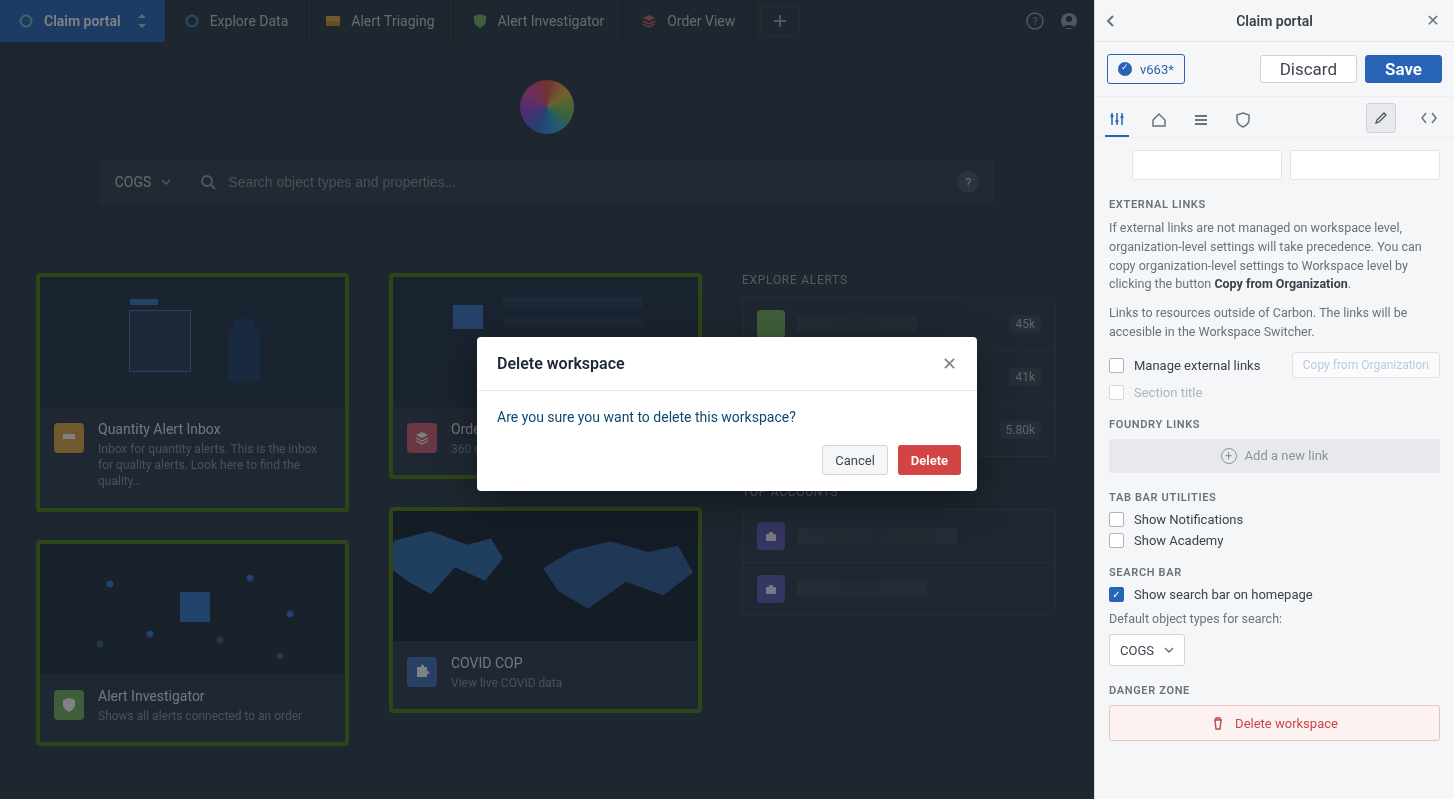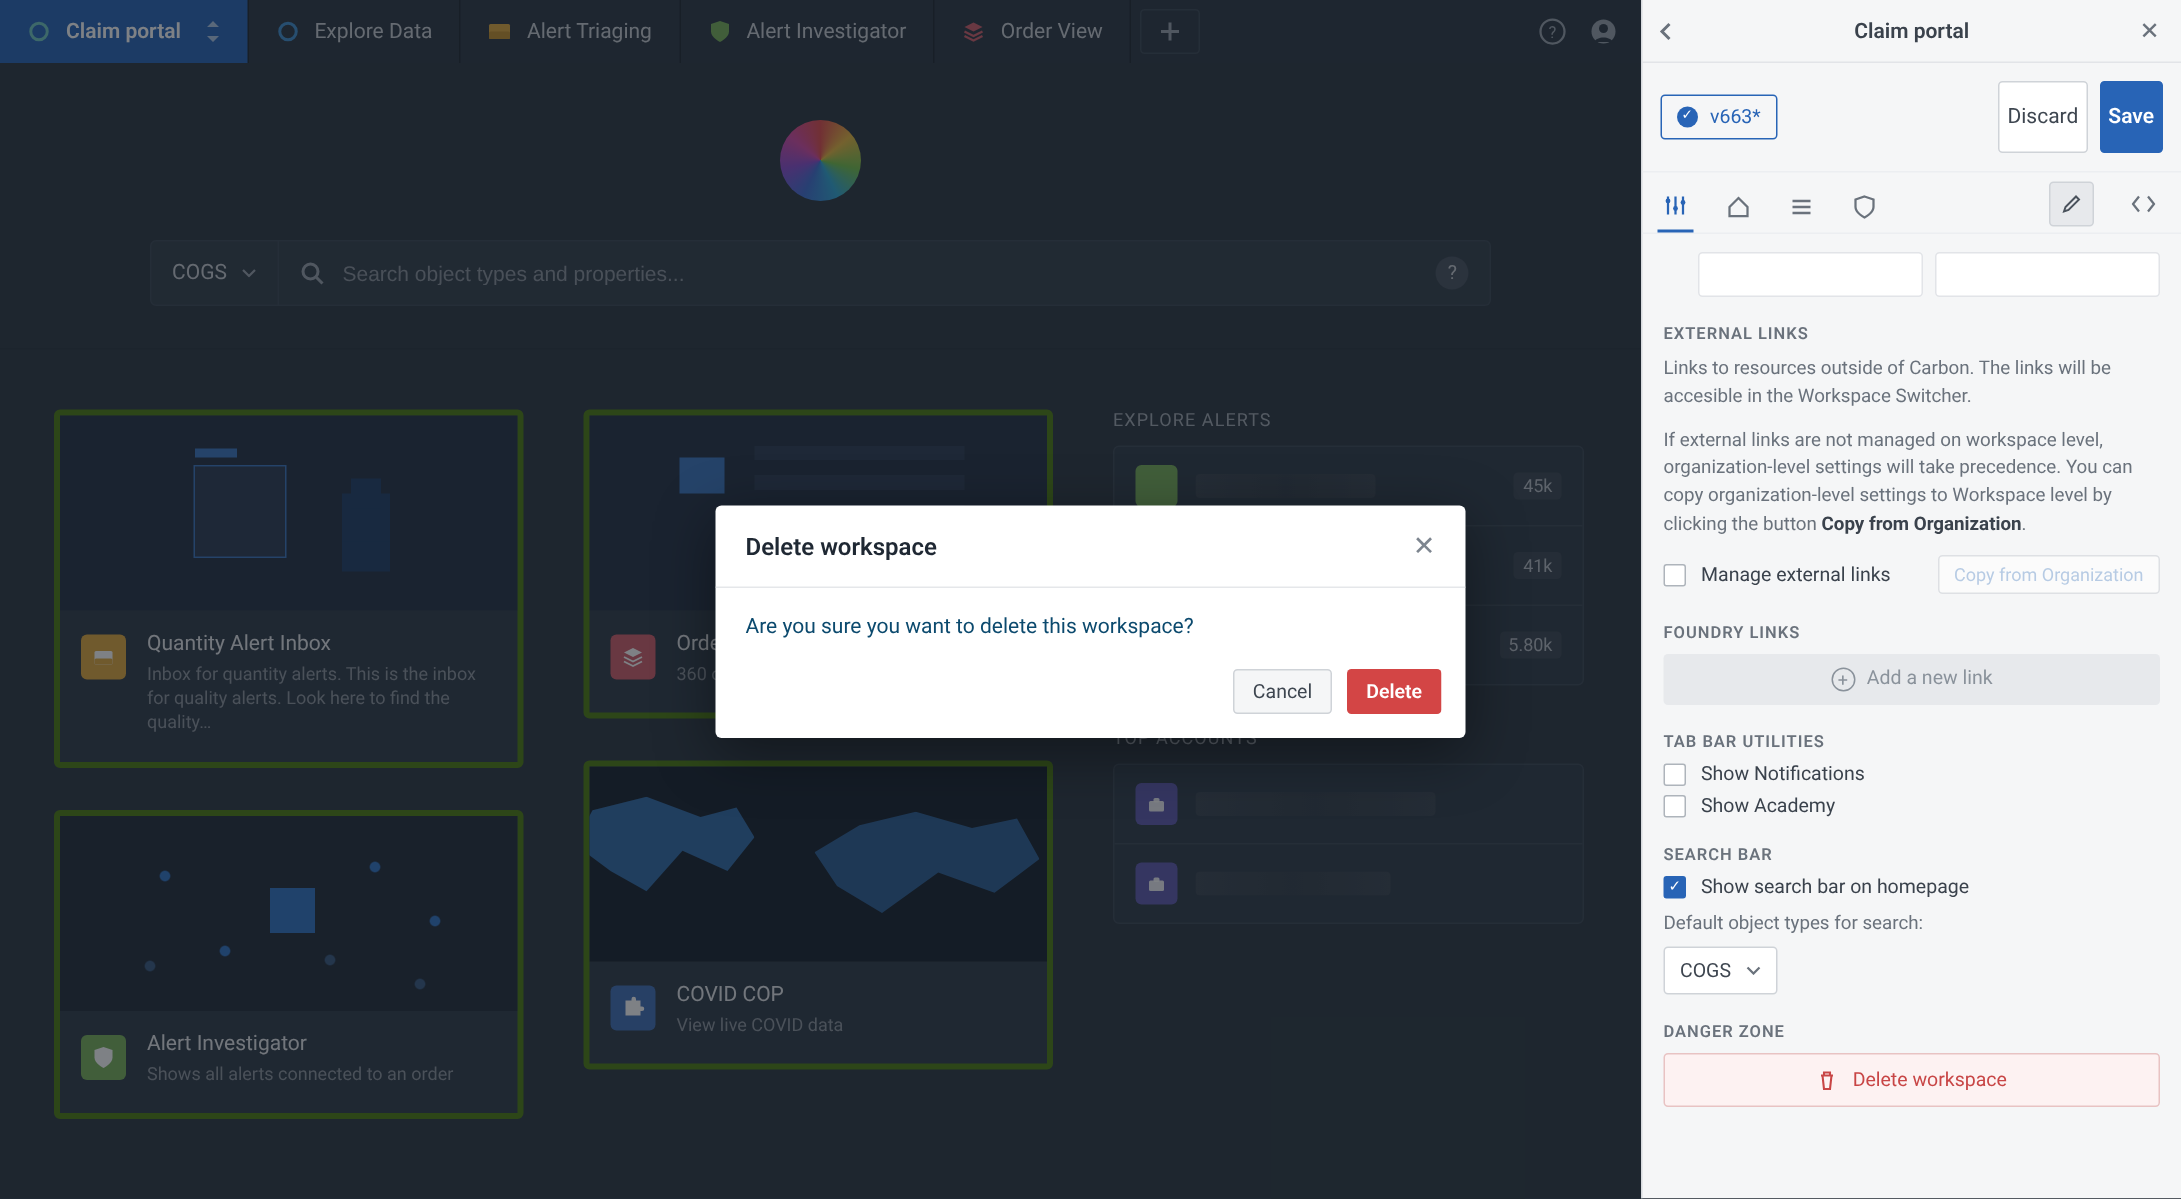--- a/index.html
+++ b/index.html
@@ -89,21 +89,21 @@
   .sp-head { height:42px; display:flex; align-items:center; border-bottom:1px solid #e2e4e8; padding:0 10px; }
   .sp-head .back { width:22px; text-align:center; color:#6a727c; cursor:pointer; }
   .sp-head .ttl { flex:1; text-align:center; font-size:14px; font-weight:600; color:#3a424c; }
   .sp-head .close { width:22px; text-align:center; color:#6a727c; cursor:pointer; }
 
   .sp-actions { padding:12px 12px; display:flex; align-items:center; gap:8px; border-bottom:1px solid #eceef1; }
   .chip { height:30px; border:1px solid #2864b6; border-radius:3px; display:inline-flex; align-items:center; gap:8px; padding:0 10px; color:#2864b6; font-size:13px; }
   .chip .dot { width:14px; height:14px; border-radius:50%; background:#2864b6; display:inline-block; position:relative; }
   .chip .dot::after { content:"✓"; color:#fff; font-size:9px; position:absolute; left:3px; top:0; }
   .sp-actions .spacer { flex:1; }
-  .txtbtn { height:48px; padding:0 5px; border:1px solid #cfd3d8; border-radius:3px; background:#fff; font-size:14px; color:#3e4650; display:inline-flex; align-items:center; cursor:pointer; }
+  .txtbtn { height:28px; padding:0 19px; border:1px solid #cfd3d8; border-radius:3px; background:#fff; font-size:17px; color:#3e4650; display:inline-flex; align-items:center; cursor:pointer; }
   .txtbtn.primary { background:#2864b6; color:#fff; border-color:#2864b6; font-weight:600; }
 
   .sp-iconrow { padding:6px 10px 0 10px; display:flex; align-items:center; gap:18px; border-bottom:1px solid #eceef1; }
   .sp-iconrow .ii { width:24px; height:34px; display:flex; align-items:center; justify-content:center; color:#6a727c; cursor:pointer; }
   .sp-iconrow .ii.active { color:#2864b6; border-bottom:2px solid #2864b6; }
   .sp-iconrow .grow { flex:1; }
   .sp-iconrow .boxic { width:30px; height:30px; border:1px solid #cfd3d8; border-radius:3px; display:flex; align-items:center; justify-content:center; margin-bottom:4px; }
 
   .sp-scroll { flex:1; overflow-y:auto; padding:12px 14px 20px 14px; }
   .sp-h { font-size:11px; letter-spacing:.06em; color:#6a727c; font-weight:600; margin:18px 0 8px 0; }
@@ -422,31 +422,35 @@
       </div>
   </div>
 
   <div class="sp-scroll">
     <div style="height:30px; display:flex; justify-content:flex-end; gap:8px; margin-bottom:4px;">
       <div style="width:150px; height:30px; border:1px solid #e2e4e8; border-radius:3px; background:#fff;"></div>
       <div style="width:150px; height:30px; border:1px solid #e2e4e8; border-radius:3px; background:#fff;"></div>
     </div>
 
     <div class="sp-h">EXTERNAL LINKS</div>
-    <div class="sp-p">Links to resources outside of Carbon. The links will be accesible in the Workspace Switcher.</div>
     <div class="sp-p">
       <span>If external links are not managed on workspace level, organization-level settings will take precedence. You can copy organization-level settings to Workspace level by clicking the button </span><b>Copy from Organization</b>.
     </div>
+    <div class="sp-p">Links to resources outside of Carbon. The links will be accesible in the Workspace Switcher.</div>
     <div class="rowflex">
       <label class="chkrow">
         <span class="chk"></span>
         <span>Manage external links</span>
       </label>
       <span class="linkbtn dis">Copy from Organization</span>
     </div>
+    <label class="chkrow dis">
+      <span class="chk" style="border-color:#d4d7dc"></span>
+      <span>Section title</span>
+    </label>
 
     <div class="sp-h">FOUNDRY LINKS</div>
     <div class="addbar">
       <span class="plus">+</span>
       <span>Add a new link</span>
     </div>
 
     <div class="sp-h">TAB BAR UTILITIES</div>
     <label class="chkrow">
         <span class="chk"></span>

